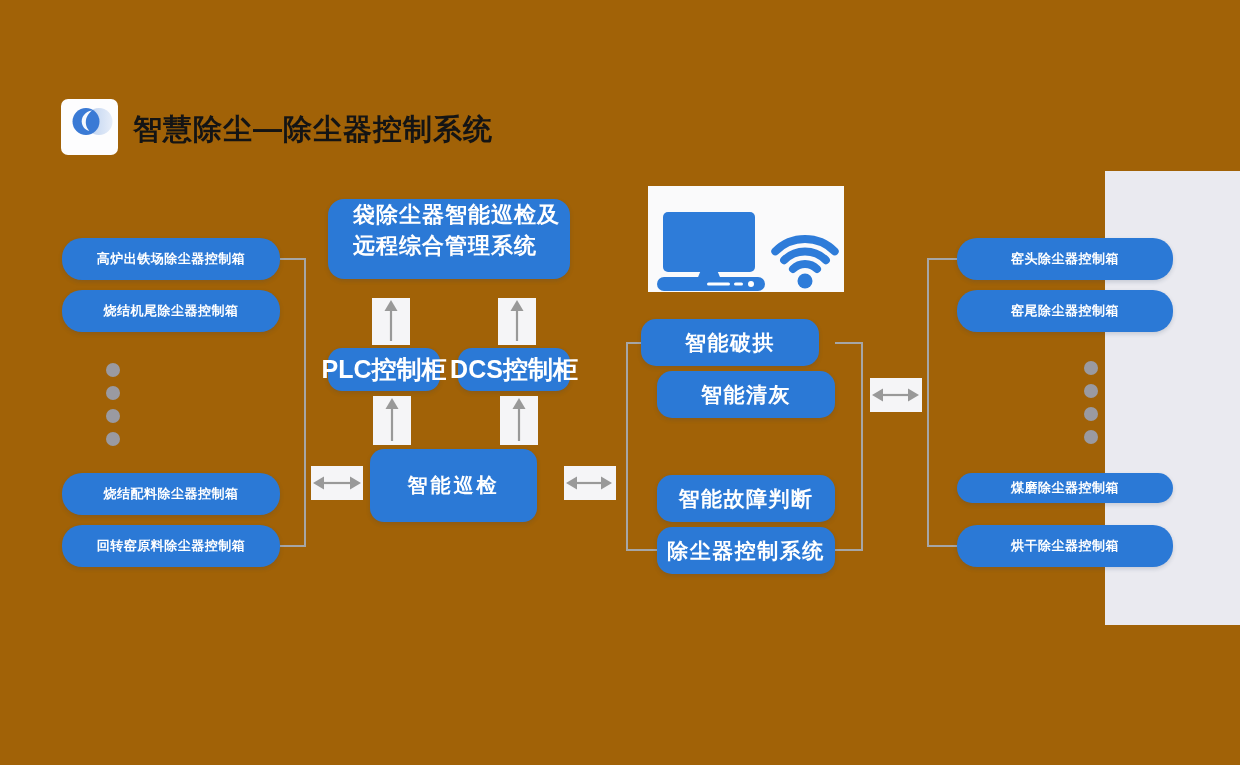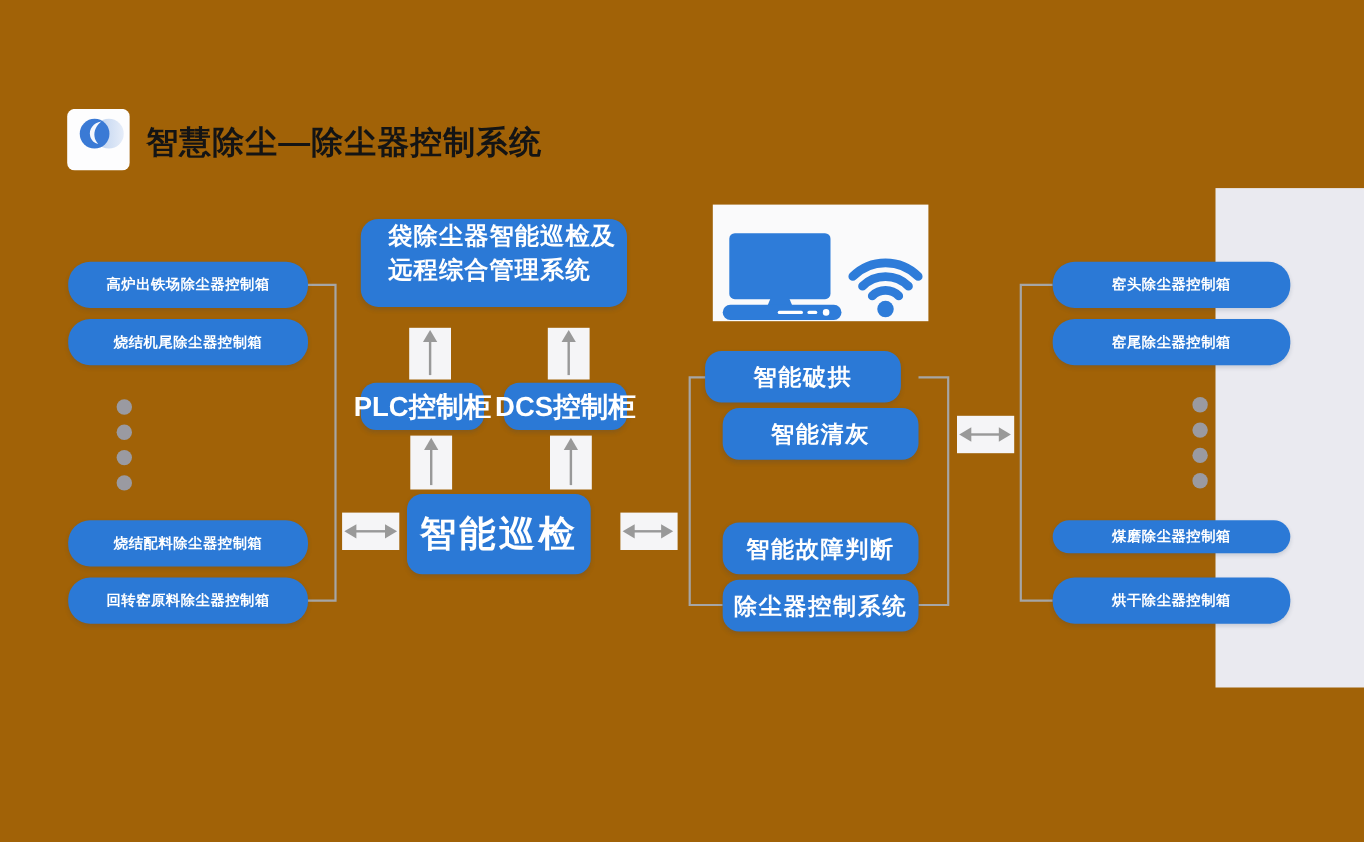--- a/index.html
+++ b/index.html
@@ -31,21 +31,21 @@
   }
   .side{border-radius:20px;font-size:13px;letter-spacing:0.5px;}
   .func{border-radius:15px;font-size:21px;letter-spacing:1.5px;}
   .cab{border-radius:14px;font-size:25px;}
   .mgmt{
     border-radius:16px;font-size:22px;letter-spacing:1px;
     justify-content:flex-start;padding-left:25px;
     flex-direction:column;align-items:flex-start;line-height:31px;
   }
   .mgmt span{display:block;}
-  .patrol{border-radius:14px;font-size:33px;letter-spacing:3px;}
+  .patrol{border-radius:14px;font-size:20px;letter-spacing:3px;}
 </style>
 </head>
 <body>
 
 <div class="stage">
 
   <div class="bg-panel"></div>
 
   <div class="logo-wrap">
     <svg width="57" height="56" viewBox="0 0 57 56">

